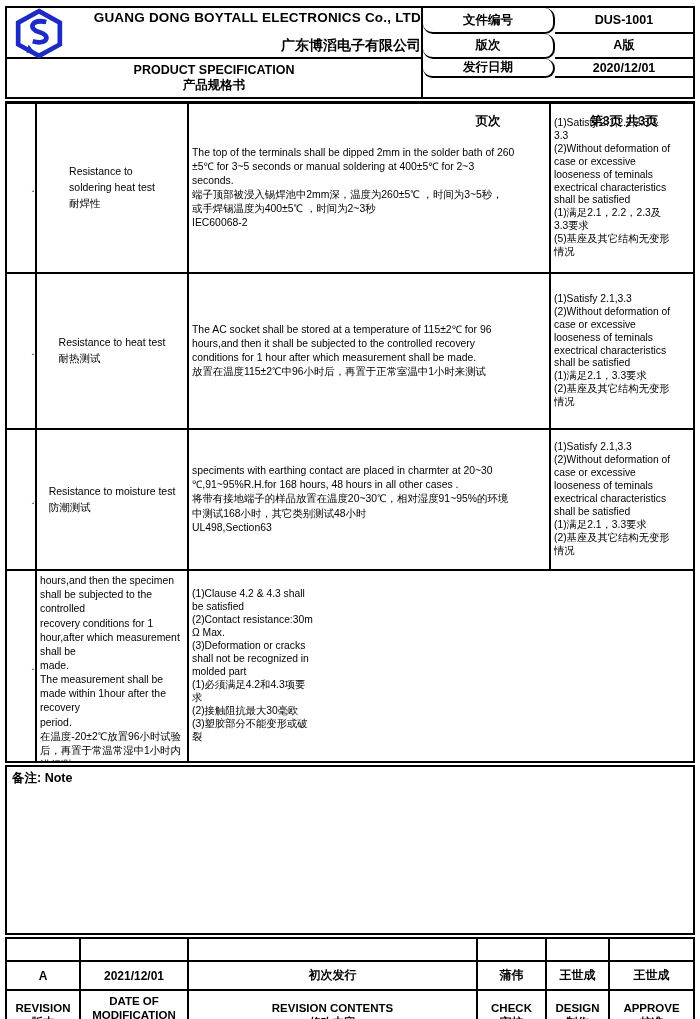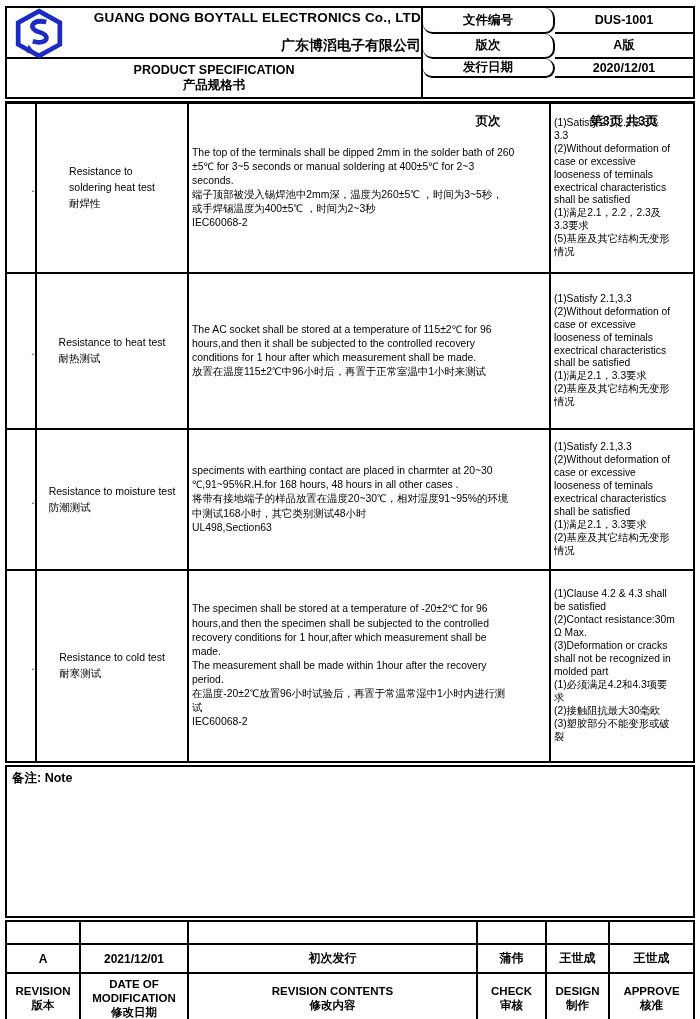--- a/index.html
+++ b/index.html
@@ -34,21 +34,21 @@
   .cell:last-child { border-right:none; }
   .c-no   { display:flex; align-items:center; justify-content:center; font-size:11px;margin-left:24px; }
   .c-name { display:flex; align-items:center; justify-content:center; text-align:left;
             font-size:10.5px; line-height:1.5; white-space:pre-wrap; }
   .c-desc { display:flex; align-items:center; padding:2px 3px;
             font-size:10.4px; line-height:1.36; white-space:pre-wrap; }
   .c-req  { display:flex; align-items:center; padding:2px 3px;
             font-size:10.3px; line-height:1.26; white-space:pre-wrap; }
 
   
-  .note { border:2px solid #000; height:153px; margin-top:2px; padding:3px 5px;
+  .note { border:2px solid #000; height:170px; margin-top:2px; padding:3px 5px;
           font-size:12.5px; font-weight:bold; }
 
   
   .rev { margin-top:2px; border:2px solid #000; display:grid;
          grid-template-columns:74px 108px 289px 69px 63px 1fr;
          grid-template-rows:23px 29px 1fr; height:104px; }
   .rv { border-right:2px solid #000; border-bottom:2px solid #000;
         display:flex; align-items:center; justify-content:center; text-align:center; }
   .rv.lastcol { border-right:none; }
   .rv.lastrow { border-bottom:none; }
@@ -151,22 +151,20 @@
 looseness of teminals
 exectrical characteristics
 shall be satisfied
 (1)满足2.1，3.3要求
 (2)基座及其它结构无变形
 情况</div>
     </div>
 
     <div class="srow r4">
       <div class="cell c-no">4.5</div>
-      <div class="cell c-name">Resistance to cold test
-耐寒测试</div>
       <div class="cell c-desc">The specimen shall be stored at a temperature of -20±2℃ for 96
 hours,and then the specimen shall be subjected to the controlled
 recovery conditions for 1 hour,after which measurement shall be
 made.
 The measurement shall be made within 1hour after the recovery
 period.
 在温度-20±2℃放置96小时试验后，再置于常温常湿中1小时内进行测
 试
 IEC60068-2</div>
       <div class="cell c-req">(1)Clause 4.2 &amp; 4.3 shall

